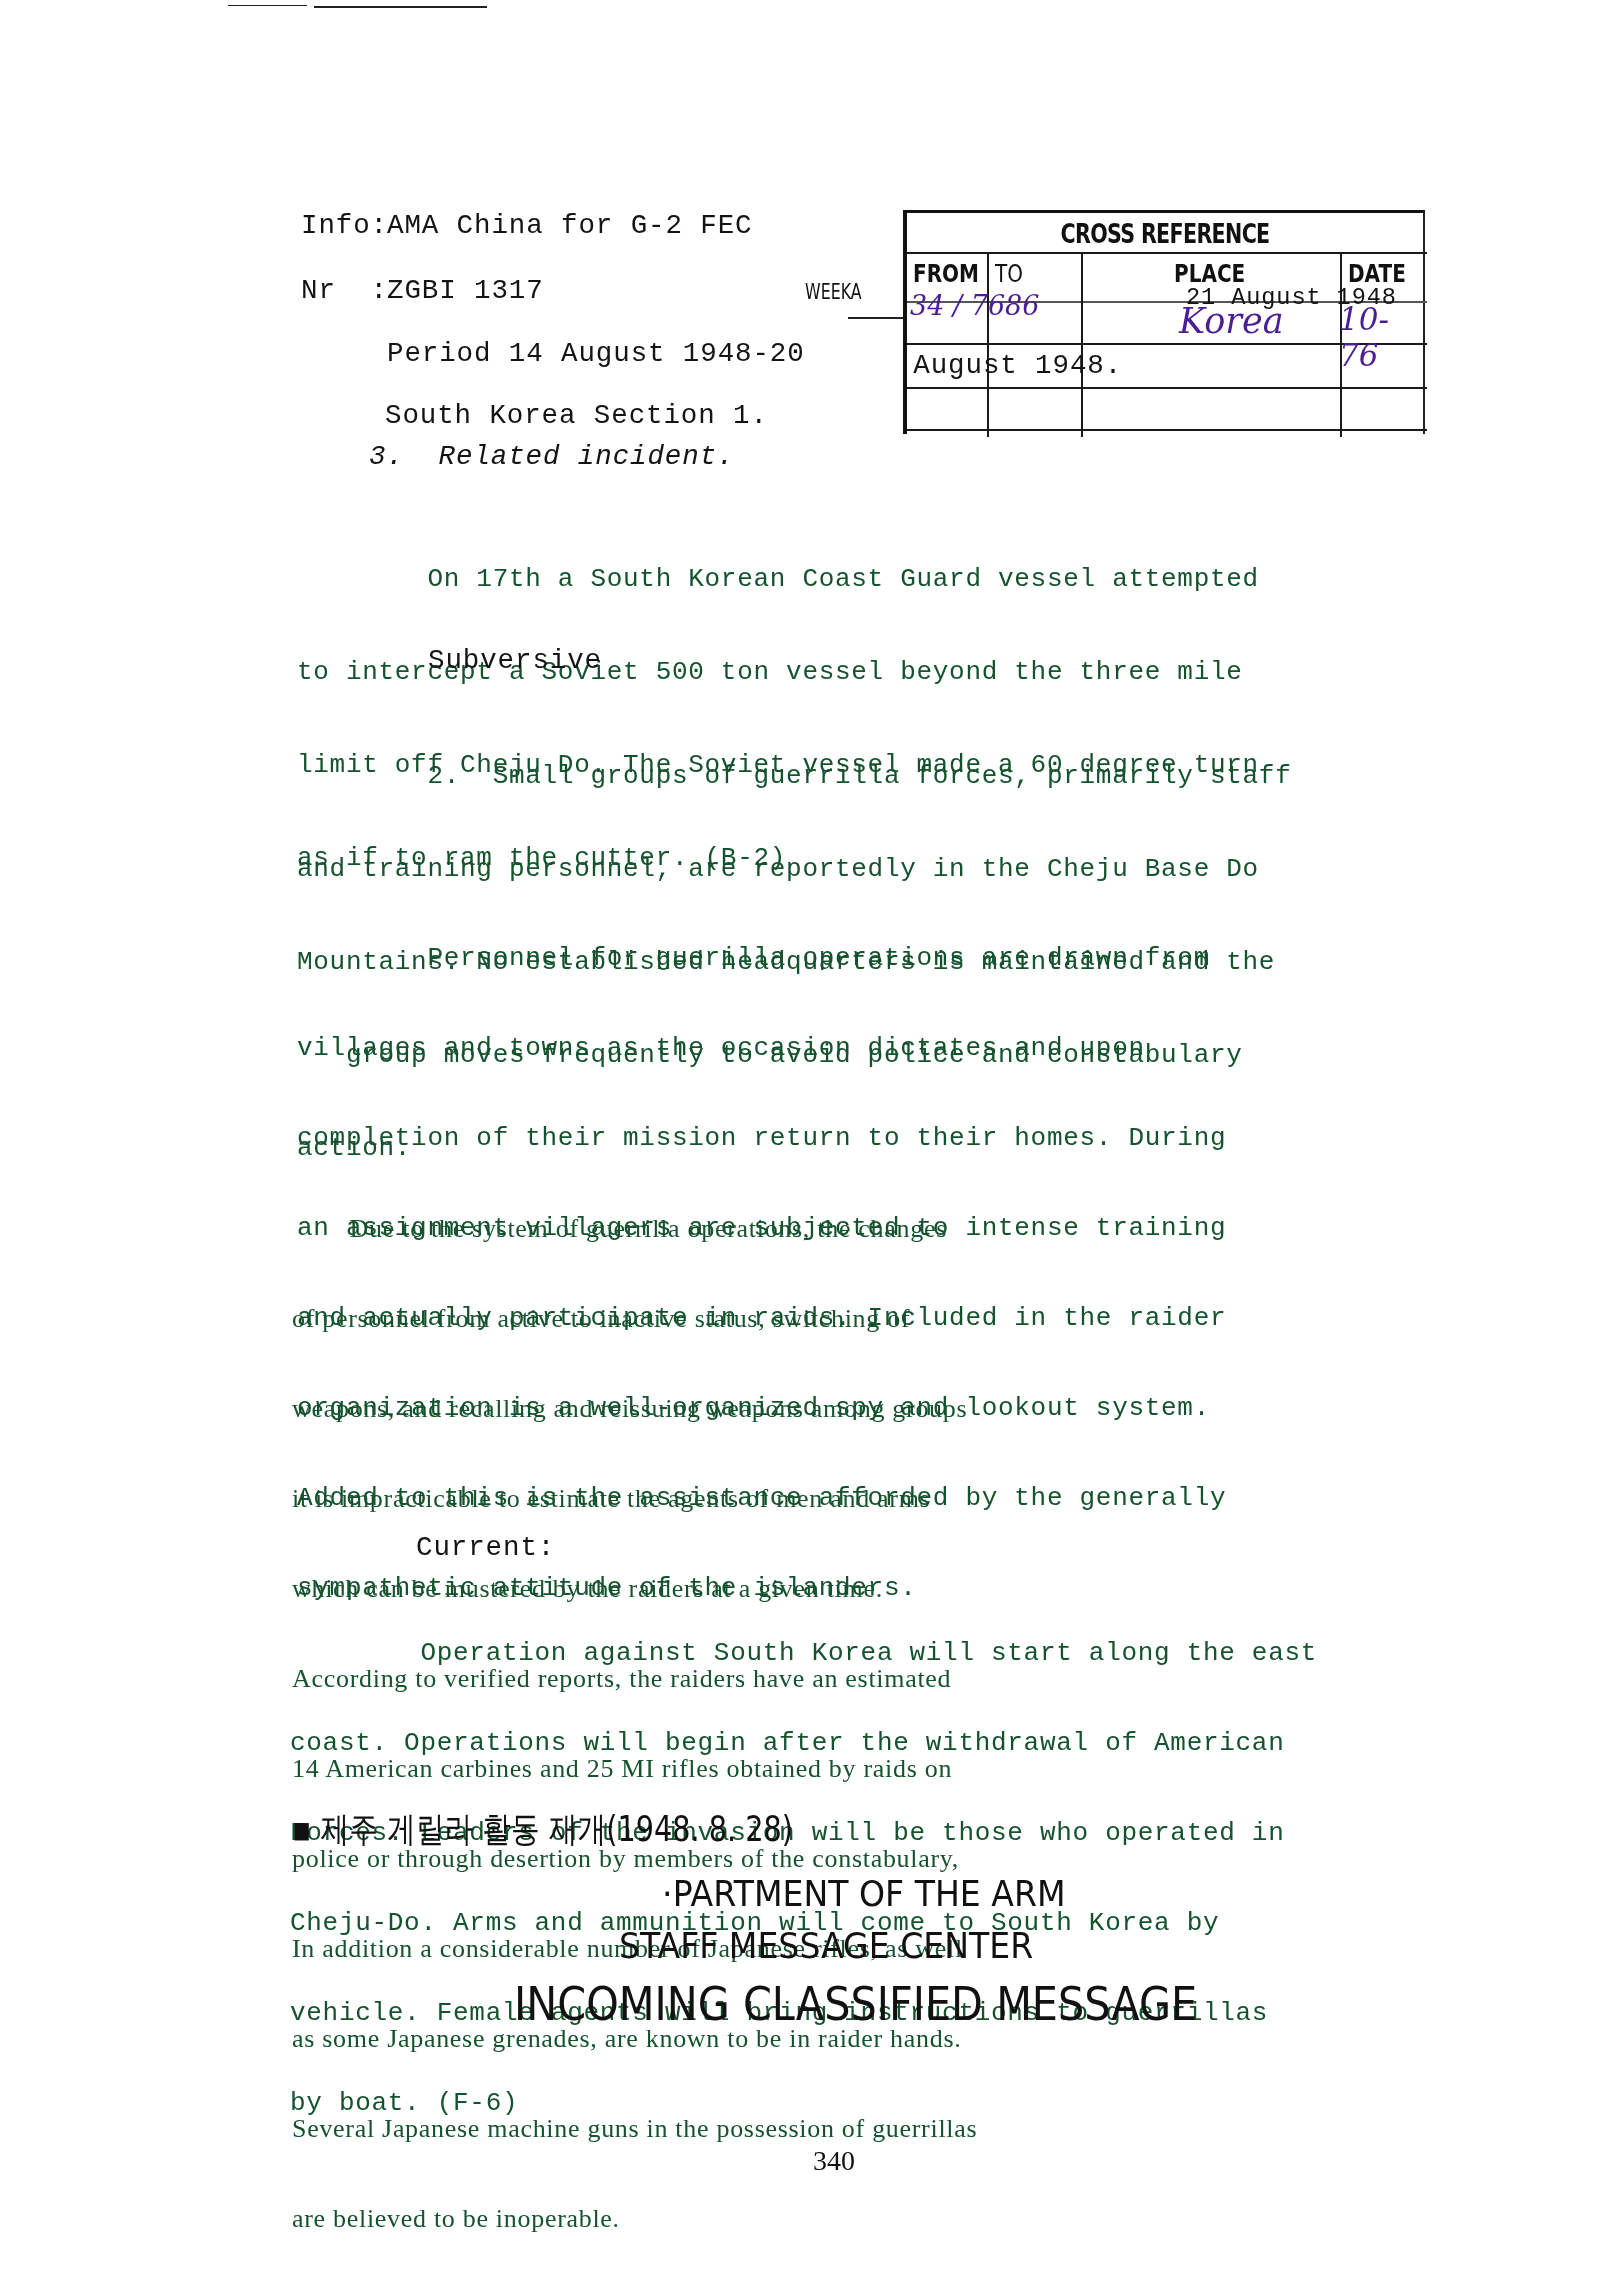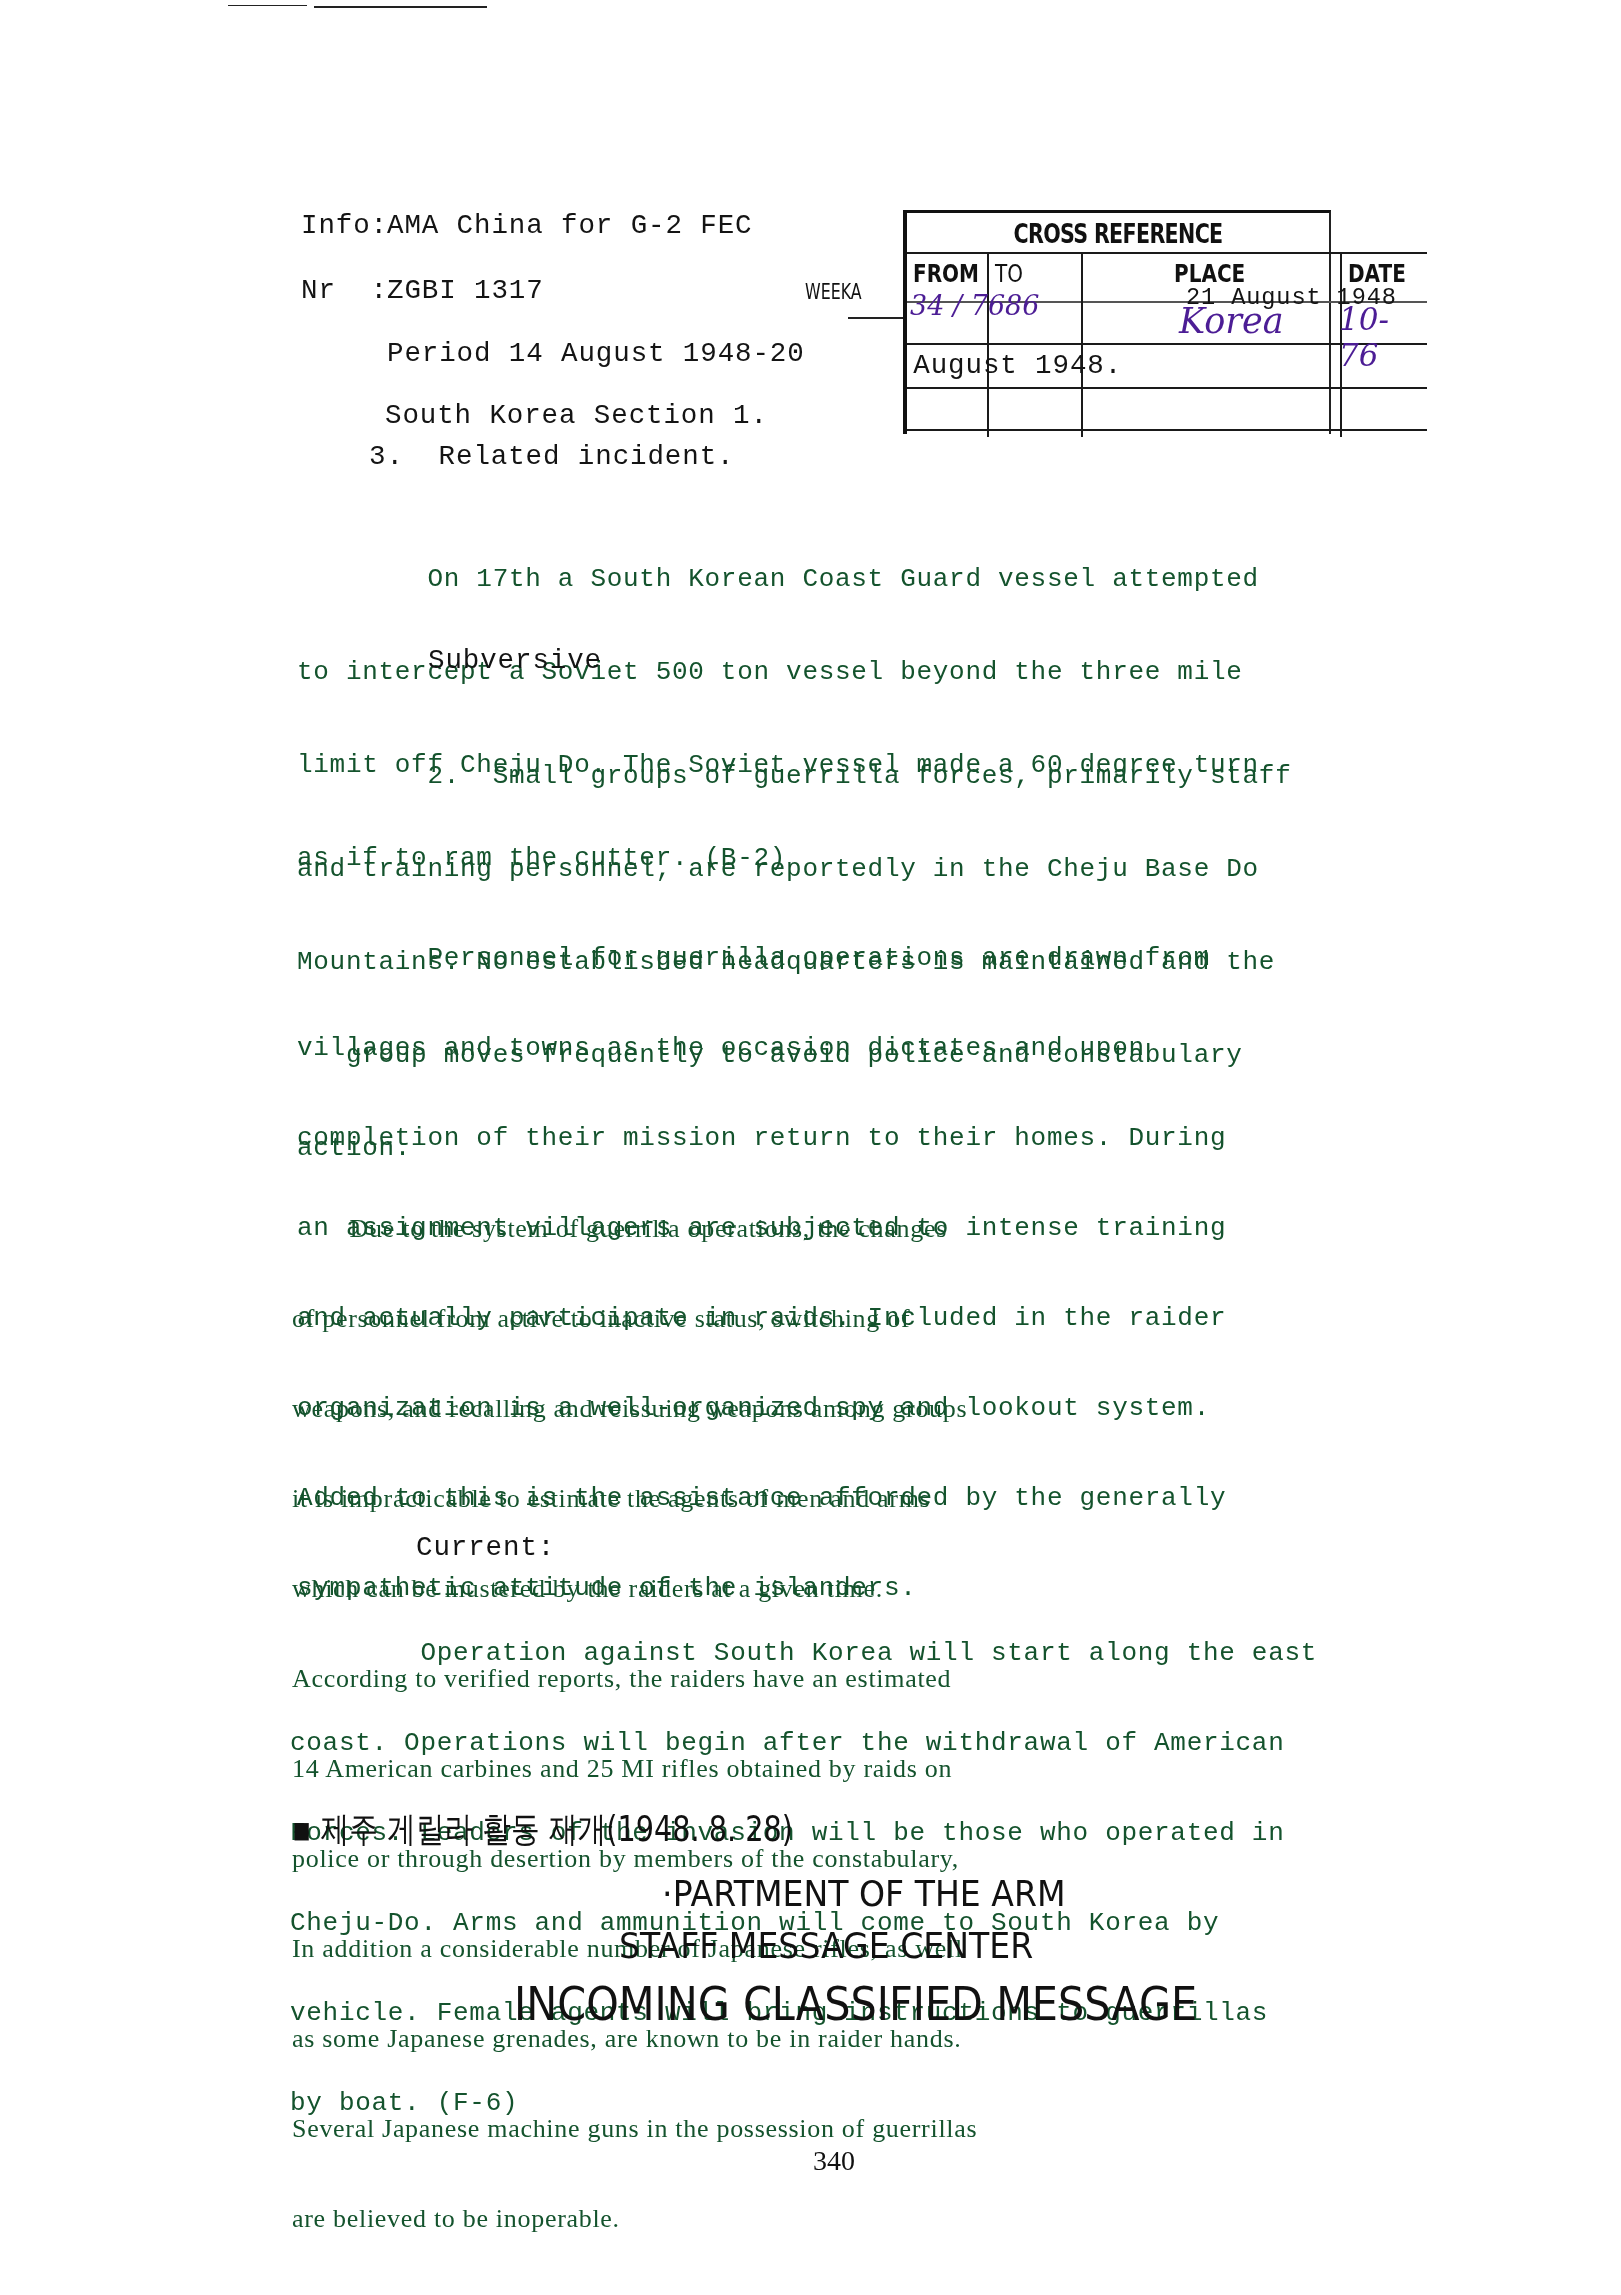--- a/index.html
+++ b/index.html
@@ -2,21 +2,21 @@
 <html style="font-size:12.6px"><head>
 <meta charset="utf-8">
 <style>
   html, body { margin:0; padding:0; background:#ffffff; }
   body { width:1622px; height:2295px; position:relative; overflow:hidden; color:#111; }
   .abs { position:absolute; white-space:pre; }
   .tw { font-family:"Liberation Mono","DejaVu Sans Mono",monospace; font-size:27.5px; color:#141414; letter-spacing:0.9px; }
   .para { position:absolute; font-family:"Liberation Mono","DejaVu Sans Mono",monospace; font-size:26px; line-height:31px; color:#14532d; white-space:pre; letter-spacing:0.7px; }
   .scanline { position:absolute; background:#222; }
   
-  .xref { position:absolute; left:903px; top:210px; width:428px; height:224px; border-left:4.7px solid #111; border-top:3.1px solid #111; border-right:2.4px solid #222; box-sizing:border-box; }
+  .xref { position:absolute; left:903px; top:210px; width:522px; height:224px; border-left:4.7px solid #111; border-top:3.1px solid #111; border-right:2.4px solid #222; box-sizing:border-box; }
   .xref .hline { position:absolute; left:0; height:2.4px; background:#1a1a1a; }
   .xref .vline { position:absolute; top:41px; width:2.4px; background:#1a1a1a; }
   .xref-title { position:absolute; left:0; right:0; top:4.7px; text-align:center; font-family:"DejaVu Sans Condensed","DejaVu Sans",sans-serif; font-weight:bold; font-size:27px; letter-spacing:-0.8px; transform:scaleX(0.85); }
   .xref-head { position:absolute; top:46px; font-family:"DejaVu Sans",sans-serif; font-weight:bold; font-size:25px; transform:scaleX(0.8); transform-origin:left; }
   .hand { position:absolute; font-family:"DejaVu Serif","Liberation Serif",serif; font-style:italic; font-size:31px; color:#4c1d95; }
   .korean { position:absolute; left:292px; top:1806px; font-family:"DejaVu Sans","Liberation Sans",sans-serif; font-size:35px; color:#111; transform:scaleX(0.82); transform-origin:left; white-space:pre; }
   .header-block { position:absolute; left:0; width:1622px; text-align:center; font-family:"DejaVu Sans","Liberation Sans",sans-serif; color:#111; white-space:pre; }
   .page-num { position:absolute; left:813px; top:2145px; font-family:"Liberation Serif","DejaVu Serif",serif; font-size:28px; color:#111; }
   .underline { text-decoration-thickness:2.4px; text-underline-offset:4.7px;text-align:center; }
 </style>
@@ -27,21 +27,21 @@
 <div class="scanline" style="left:314px;top:6.3px;width:173px;height:1.6px;"></div>
 
 <div class="abs tw" style="left:301px;top:210px;">Info:</div>
 <div class="abs tw" style="left:387px;top:210px;">AMA China for G-2 FEC</div>
 <div class="abs tw" style="left:301px;top:275px;">Nr  :</div>
 <div class="abs tw" style="left:387px;top:275px;">ZGBI 1317</div>
 <div class="abs" style="left:805px;top:279px;font-family:'DejaVu Sans Condensed','DejaVu Sans',sans-serif;font-size:22px;transform:scaleX(0.8);transform-origin:left;">WEEKA</div>
 <div class="scanline" style="left:848px;top:317px;width:55px;height:2.4px;"></div>
 <div class="abs tw" style="left:387px;top:338px;">Period 14 August 1948-20</div>
 <div class="abs tw" style="left:385px;top:400px;">South Korea Section 1.</div>
-<div class="abs tw" style="left:369px;top:441px;">3.  Related incident.</div>
+<div class="abs tw" style="left:369px;top:441px;font-style:italic;">3.  Related incident.</div>
 
 <div class="xref">
   <div class="xref-title">CROSS REFERENCE</div>
   <div class="hline" style="top:39px;width:520px;"></div>
   <div class="hline" style="top:88px;width:520px;height:1.6px;background:#555;"></div>
   <div class="hline" style="top:130px;width:520px;"></div>
   <div class="hline" style="top:174px;width:520px;"></div>
   <div class="hline" style="top:216px;width:520px;"></div>
   <div class="vline" style="left:80px;height:183px;"></div>
   <div class="vline" style="left:174px;height:183px;"></div>

